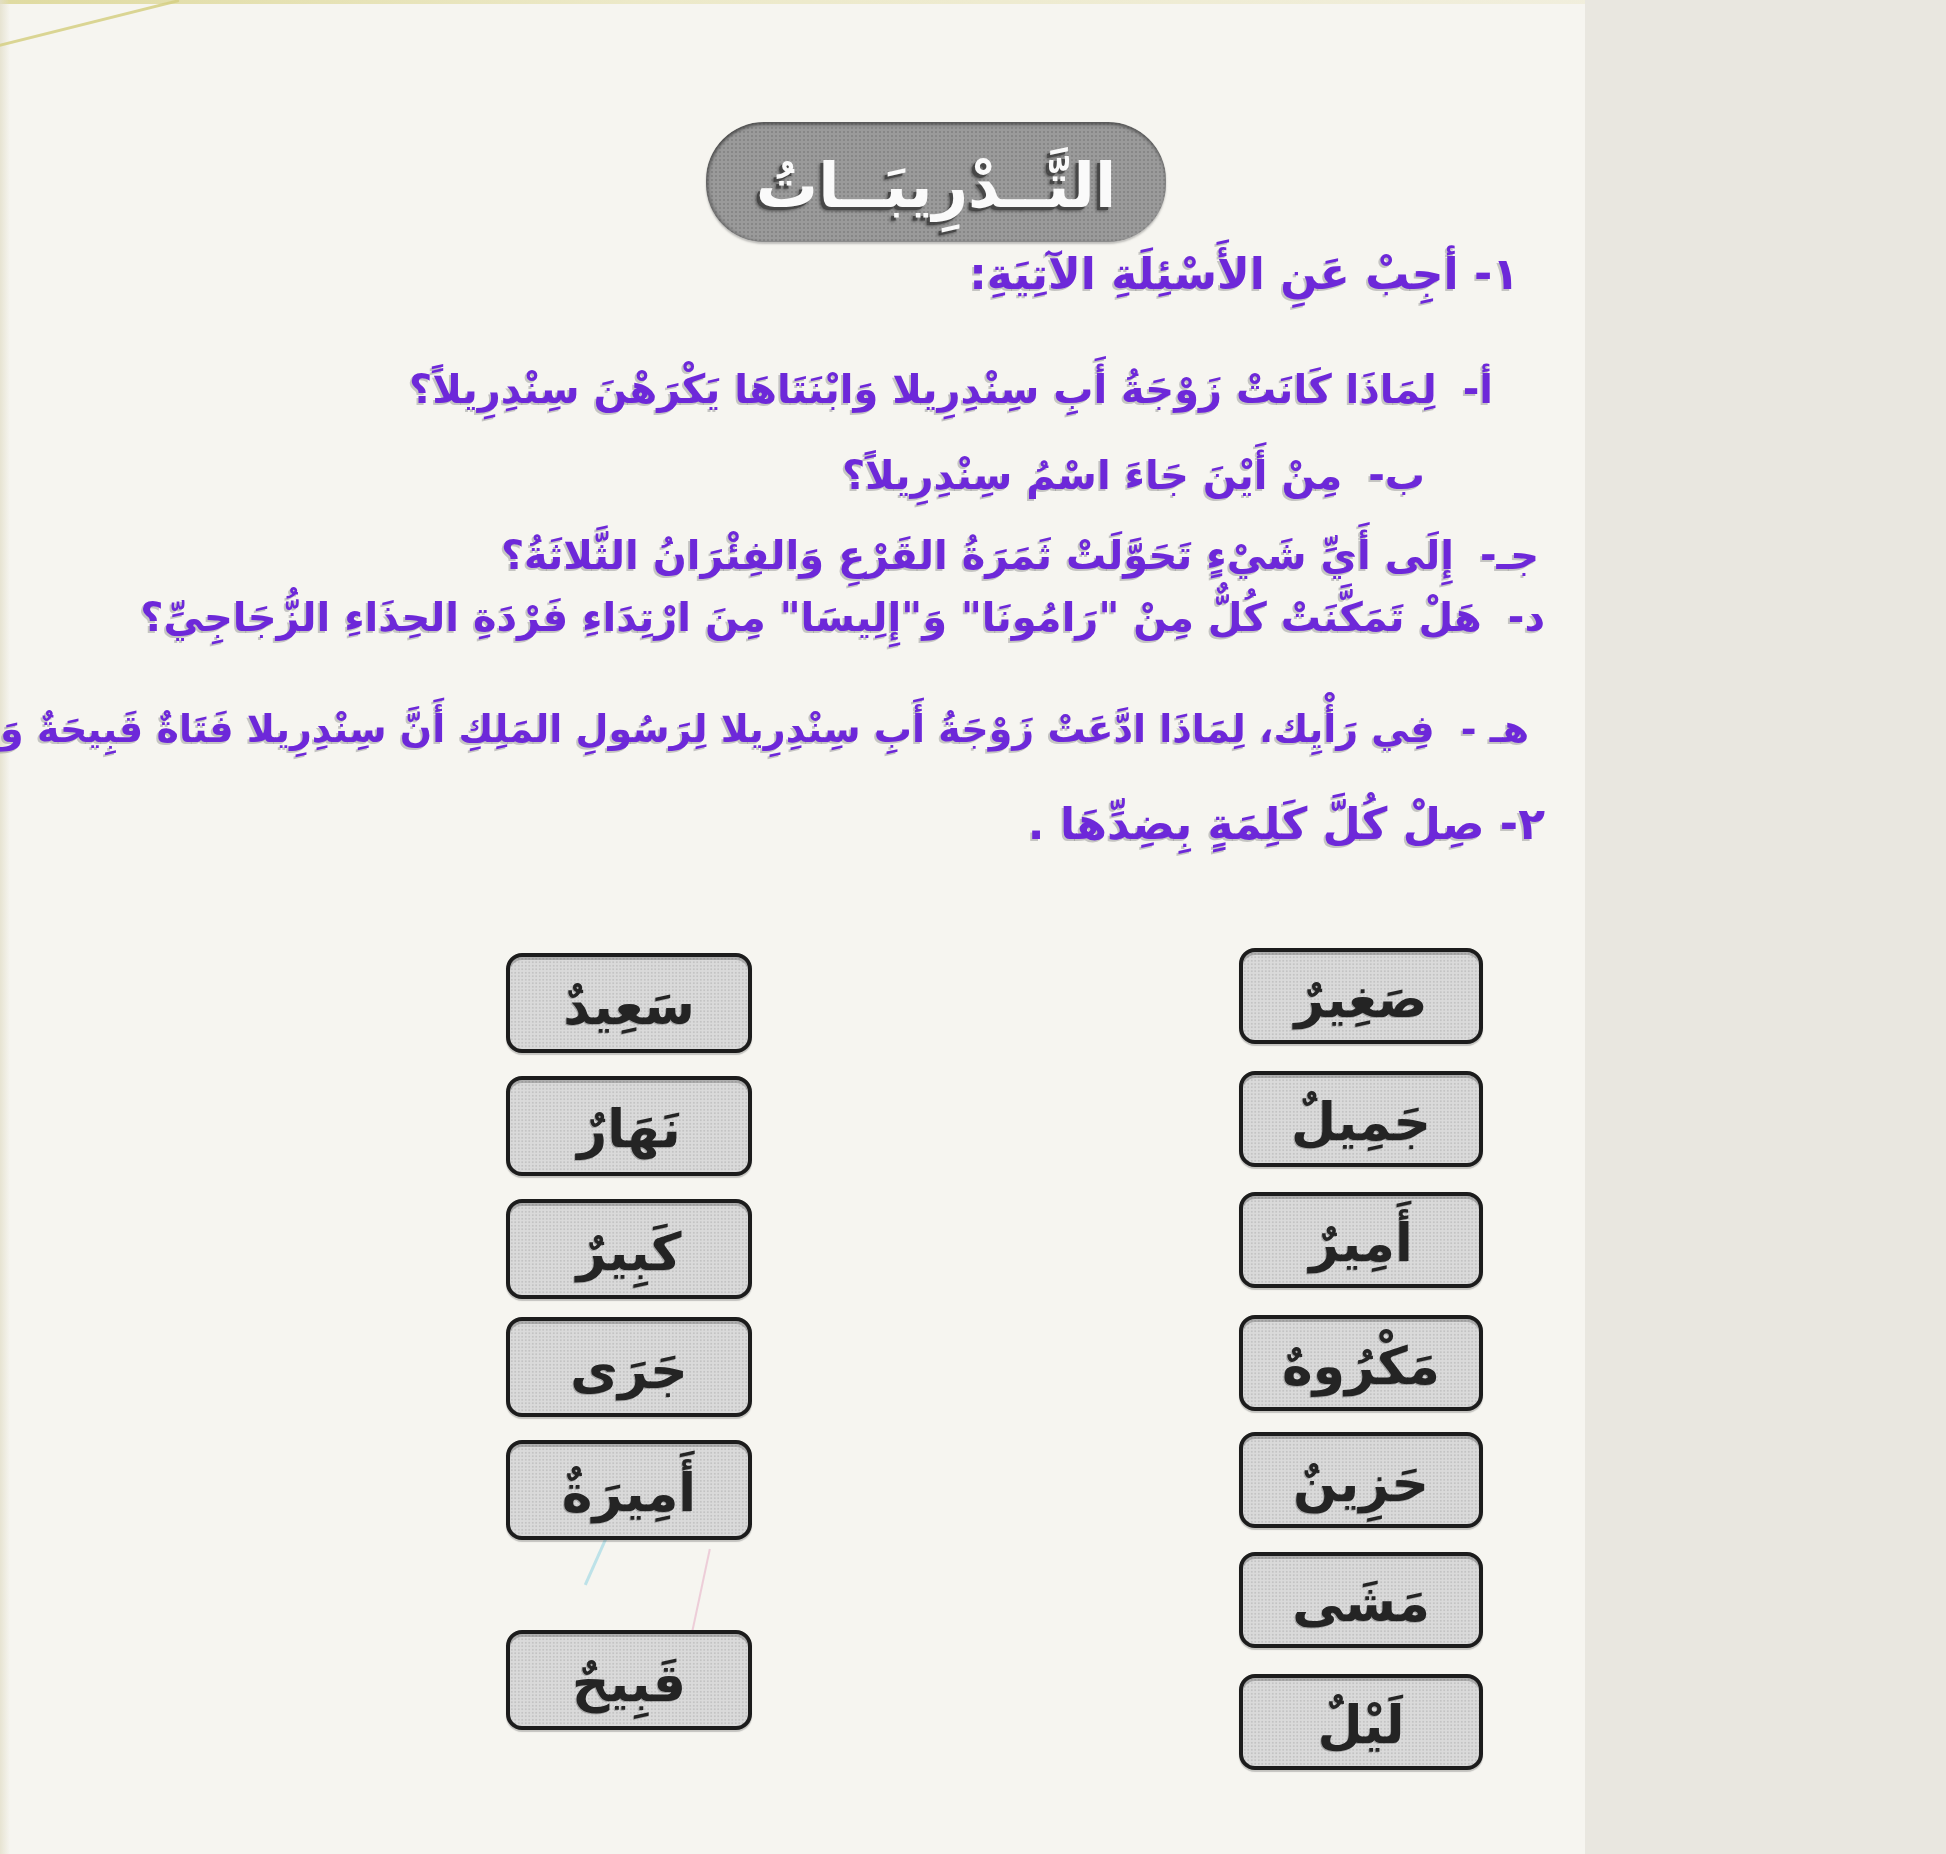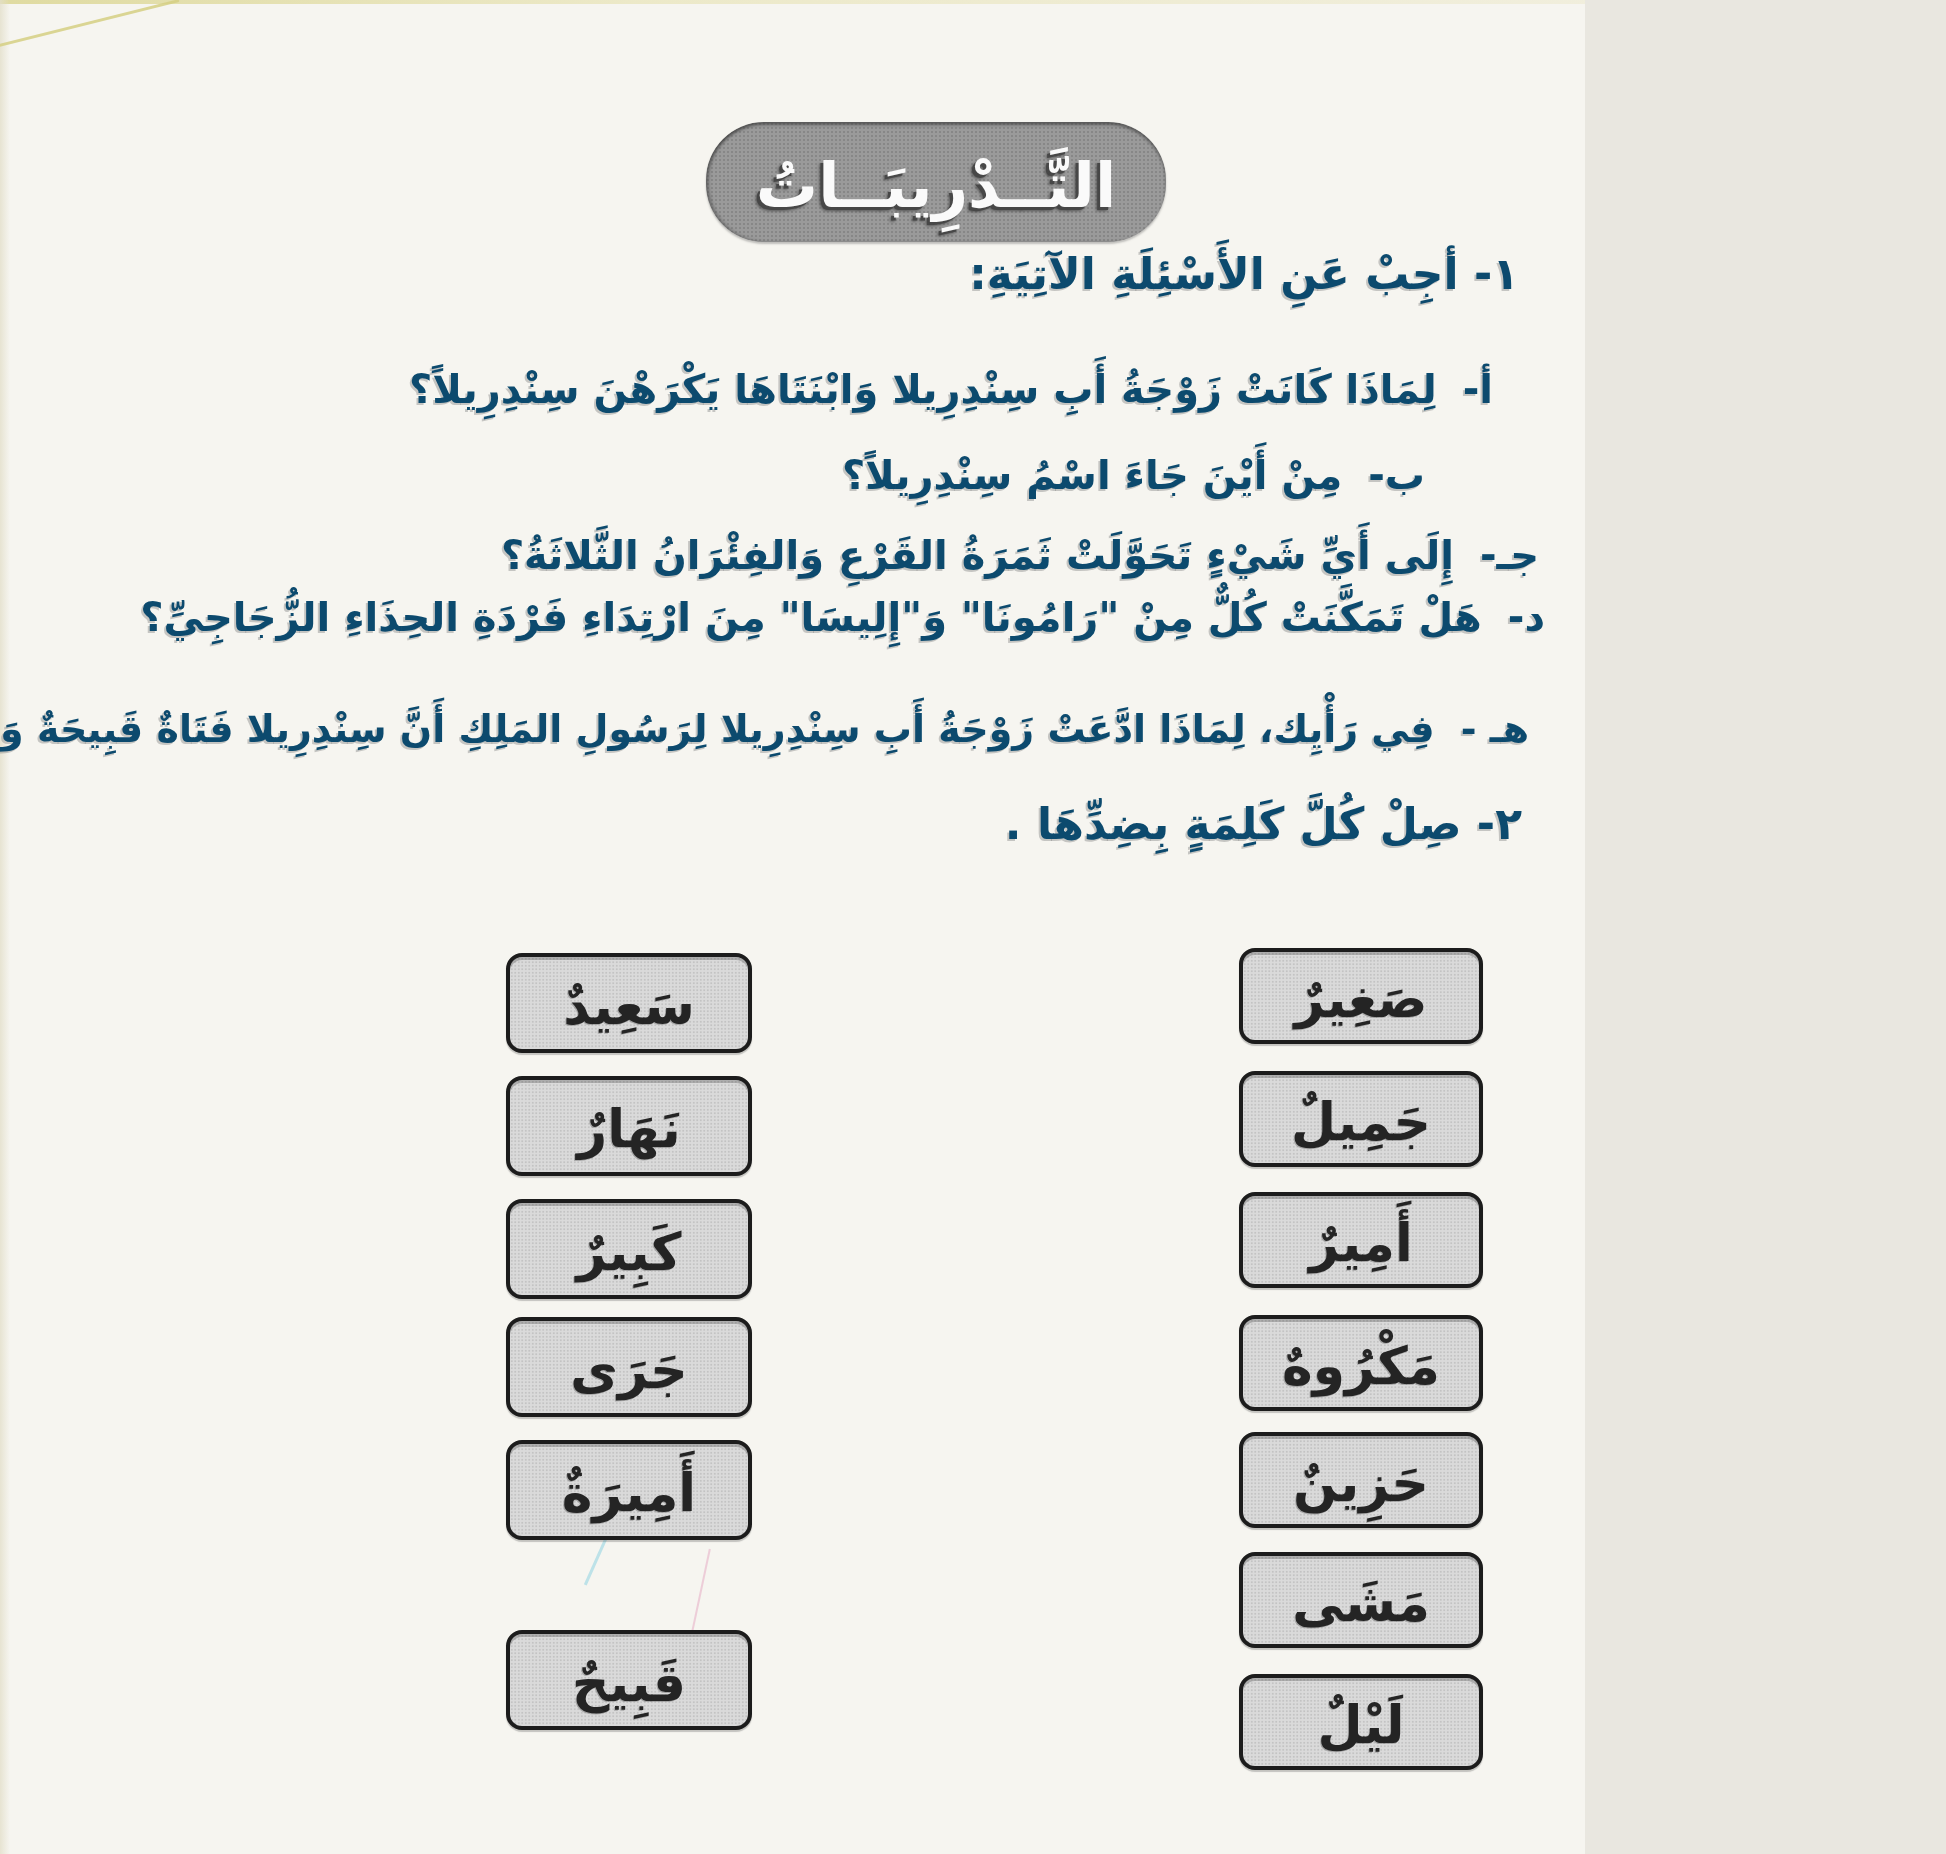--- a/index.html
+++ b/index.html
@@ -38,33 +38,33 @@
     line-height:1;
     padding-top:8px;
   }
 
   
   .qline{
     position:absolute;
     direction:rtl;
     white-space:nowrap;
     font-weight:bold;
-    color:#0c4a6e;
+    color:#6d28d9;
     font-size:40px;
     line-height:1.25;
     text-shadow:-2px 2px 0 rgba(125,125,125,.4);
   }
   .qlabel{margin-left:26px;}
   .h1{top:246px;right:66px;font-size:44px;}
   .qa{top:364px;right:92px;}
   .qb{top:450px;right:160px;}
   .qc{top:530px;right:46px;}
   .qd{top:592px;right:40px;}
   .qe{top:706px;right:56px;font-size:38px;}
-  .h2{top:796px;right:63px;font-size:44px;}
+  .h2{top:796px;right:40px;font-size:44px;}
 
   
   .wbox{
     position:absolute;
     border:4px solid #1c1c1c;
     border-radius:16px;
     background-color:#dadada;
     background-image:radial-gradient(circle,#c3c3c3 .8px,rgba(0,0,0,0) 1.1px);
     background-size:3.5px 3.5px;
     box-shadow:inset 0 3px 0 rgba(40,40,40,.25), 0 2px 1px rgba(80,80,80,.3);

